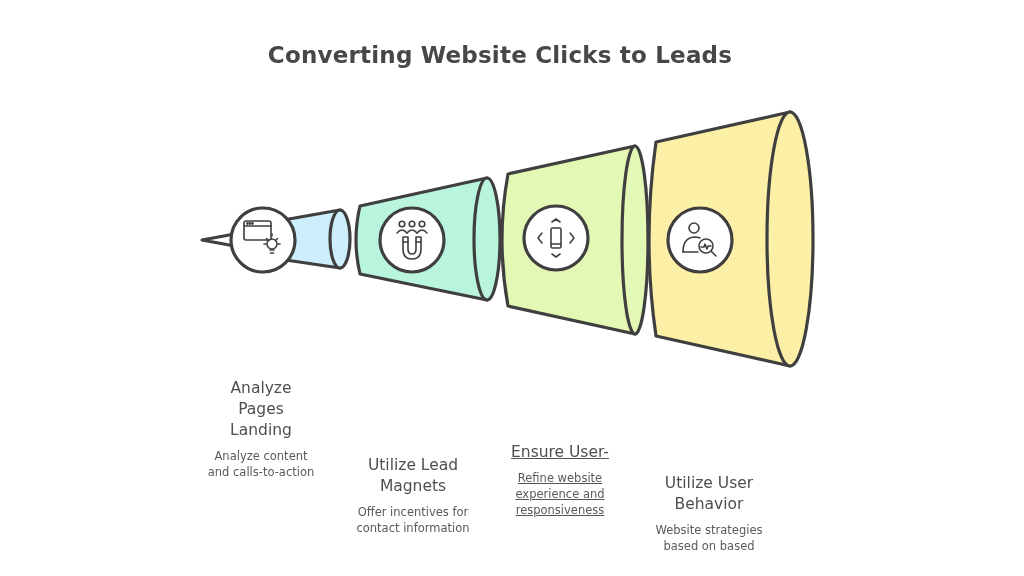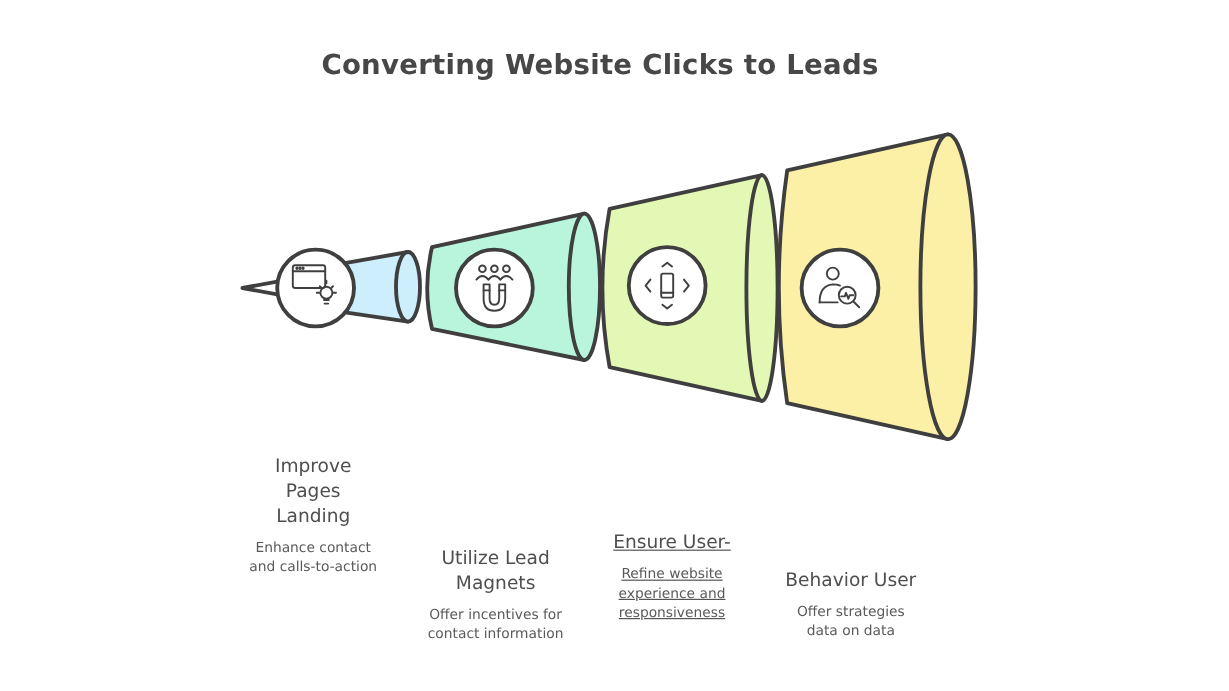--- a/index.html
+++ b/index.html
@@ -134,26 +134,26 @@
         <circle cx="706" cy="246" r="7" fill="#ffffff"></circle>
         <path d="M701 247 L704 247 L705 244 L707 249 L708 246 L711 246"></path>
         <line x1="711" y1="251" x2="716" y2="256"></line>
       </g>
     </g>
   </g>
 </svg>
 
 <div class="step" id="step-1">
   <div class="head">
-    <div>Improve</div>
+    <div>Analyze</div>
     <div>Pages</div>
     <div>Landing</div>
   </div>
   <div class="desc">
-    <div>Enhance contact</div>
+    <div>Analyze content</div>
     <div>and calls-to-action</div>
   </div>
 </div>
 
 <div class="step" id="step-2">
   <div class="head">
     <div>Utilize Lead</div>
     <div>Magnets</div>
   </div>
   <div class="desc">
@@ -168,19 +168,20 @@
   </div>
   <div class="desc">
     <div>Refine website</div>
     <div>experience and</div>
     <div>responsiveness</div>
   </div>
 </div>
 
 <div class="step" id="step-4">
   <div class="head">
-    <div>Behavior User</div>
+    <div>Utilize User</div>
+    <div>Behavior</div>
   </div>
   <div class="desc">
-    <div>Offer strategies</div>
-    <div>data on data</div>
+    <div>Website strategies</div>
+    <div>based on based</div>
   </div>
 </div>
 
 </body></html>

